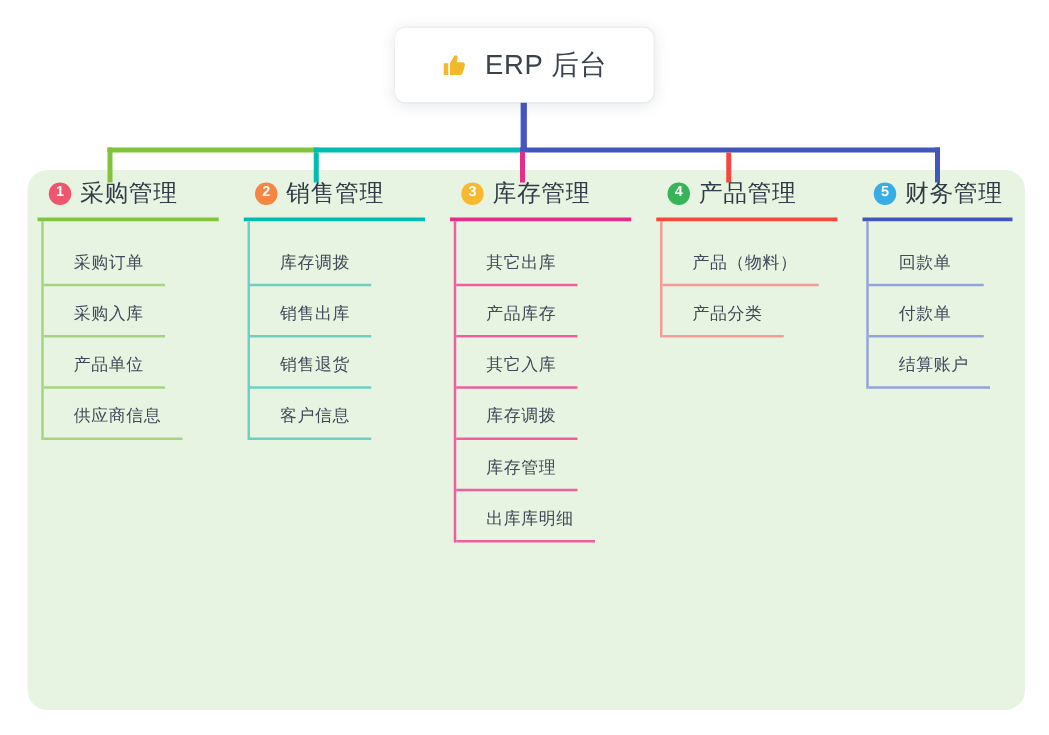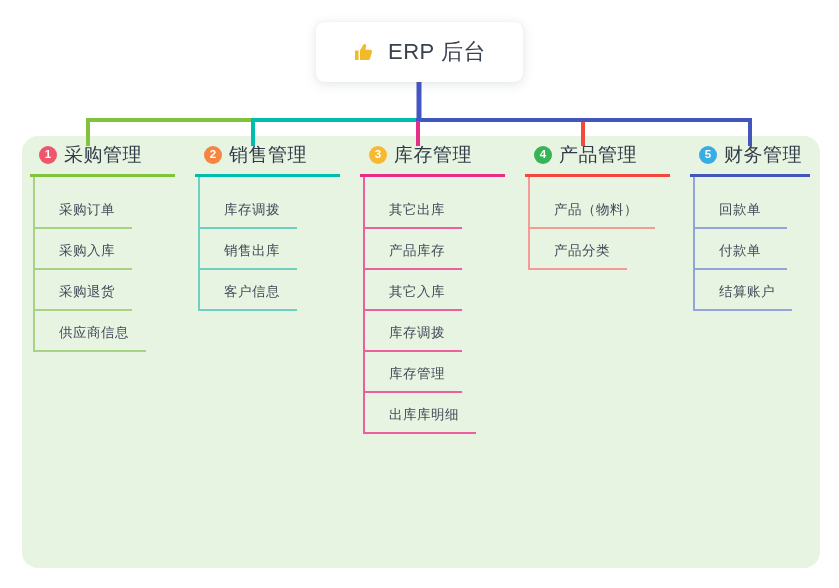--- a/index.html
+++ b/index.html
@@ -92,33 +92,34 @@
   </div>
 
   <div class="branch b0" style="--line: #82c33e; --child: #a6d383; --badge: #f0566b;">
     <div class="branch-title">
       <span class="badge">1</span>
       <span class="branch-label">采购管理</span>
     </div>
     <div class="children">
       <div class="child">采购订单</div>
       <div class="child">采购入库</div>
-      <div class="child">采购退货</div>
+      <div class="child">产品单位</div>
       <div class="child">供应商信息</div>
     </div>
   </div>
 
   <div class="branch b1" style="--line: #00bdb0; --child: #6fcfc3; --badge: #f58540;">
     <div class="branch-title">
       <span class="badge">2</span>
       <span class="branch-label">销售管理</span>
     </div>
     <div class="children">
       <div class="child">库存调拨</div>
       <div class="child">销售出库</div>
+      <div class="child">销售退货</div>
       <div class="child">客户信息</div>
     </div>
   </div>
 
   <div class="branch b2" style="--line: #e62d87; --child: #ef5fa0; --badge: #f8b830;">
     <div class="branch-title">
       <span class="badge">3</span>
       <span class="branch-label">库存管理</span>
     </div>
     <div class="children">

